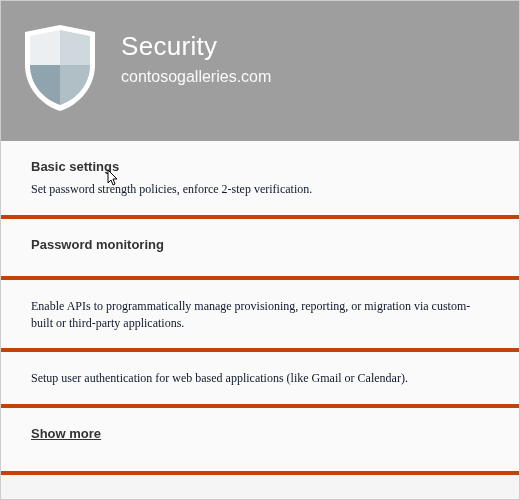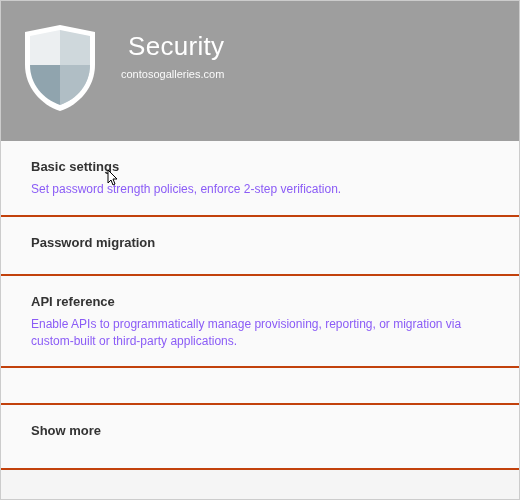--- a/index.html
+++ b/index.html
@@ -11,68 +11,69 @@
       overflow: hidden;
       border: 1px solid #ccc;
     }
     .header {
       background: #9e9e9e;
       height: 140px;
       padding: 24px 22px;
       display: flex;
       align-items: flex-start;
       gap: 24px;
-      text-align: right;
     }
     .shield {
       width: 74px;
       height: 86px;
       position: relative;
       flex-shrink: 0;
     }
     .shield svg { width: 100%; height: 100%; }
     .header-text {
       padding-top: 6px;
       color: #fff;
     }
     .title {
       font-size: 26px;
       font-weight: 400;
       margin-bottom: 6px;
       letter-spacing: 0.3px;
     }
     .subtitle {
-      font-size: 11px;
+      font-size: 16px;
       opacity: 0.95;
     }
     .content {
       background: #fafafa;
     }
     .item {
       padding: 18px 30px 17px;
-      border-bottom: 2px solid #c2410c;
+      border-bottom: 4px solid #c2410c;
       cursor: pointer;
       background: #fafafa;
     }
     .item-title {
       font-size: 13px;
       font-weight: 700;
       color: #333;
       margin-bottom: 7px;
     }
     .item-desc {
       font-size: 12px;
-      color: #8b5cf6;
+      color: #0f172a;
       line-height: 1.4;
+      font-family: Liberation Serif, serif;
     }
     .item-showmore {
       padding: 18px 30px;
     }
     .item-showmore .item-title {
       margin-bottom: 12px;
+      text-decoration: underline;
     }
     .cursor {
       position: absolute;
       width: 18px;
       height: 22px;
       left: 103px;
       top: 168px;
       pointer-events: none;
     }
     .wrapper { position: relative; width: 520px; height: 500px; }
@@ -96,27 +97,27 @@
     <div class="subtitle">contosogalleries.com</div>
   </div>
 </div>
 
 <div class="content">
   <div class="item">
     <div class="item-title">Basic settings</div>
     <div class="item-desc">Set password strength policies, enforce 2-step verification.</div>
   </div>
   <div class="item">
-    <div class="item-title">Password migration</div>
+    <div class="item-title">Password monitoring</div>
   </div>
   <div class="item">
-    <div class="item-title">API reference</div>
     <div class="item-desc">Enable APIs to programmatically manage provisioning, reporting, or migration via custom-built or third-party applications.</div>
   </div>
   <div class="item">
+    <div class="item-desc">Setup user authentication for web based applications (like Gmail or Calendar).</div>
   </div>
   <div class="item item-showmore">
     <div class="item-title">Show more</div>
   </div>
 </div>
 
 <div class="cursor">
   <svg viewBox="0 0 18 22">
     <path d="M4 1 L4 14 L7 11 L9 16 L11 15 L9 10 L13 10 Z" fill="#fff" stroke="#000" stroke-width="1"></path>
   </svg>

